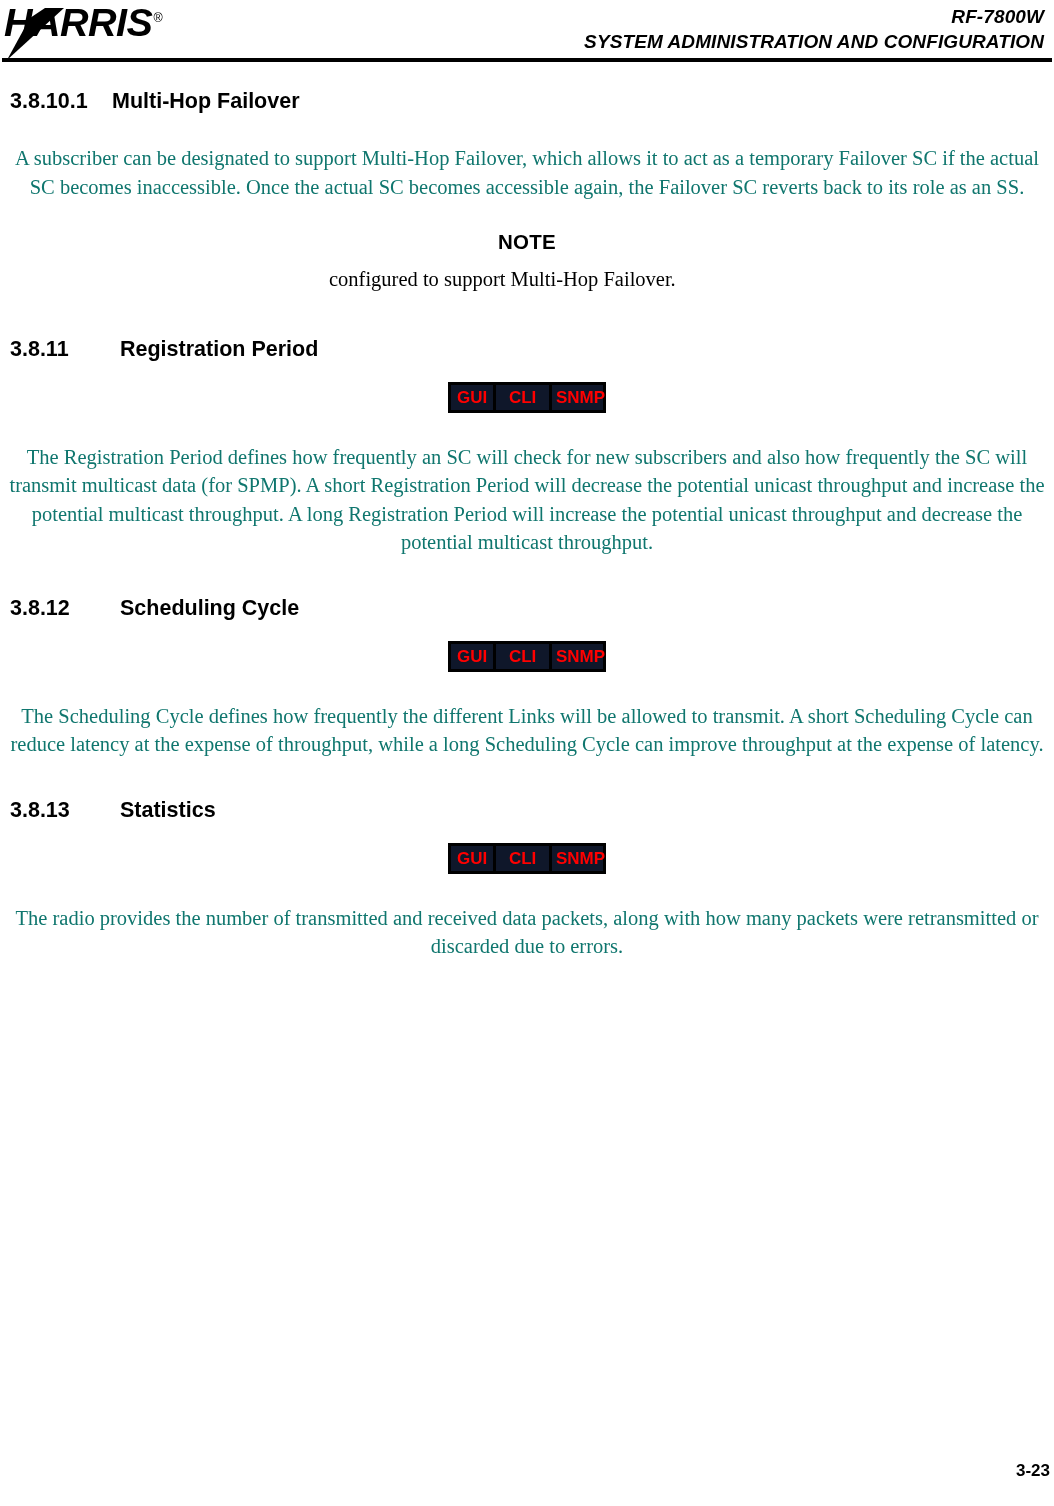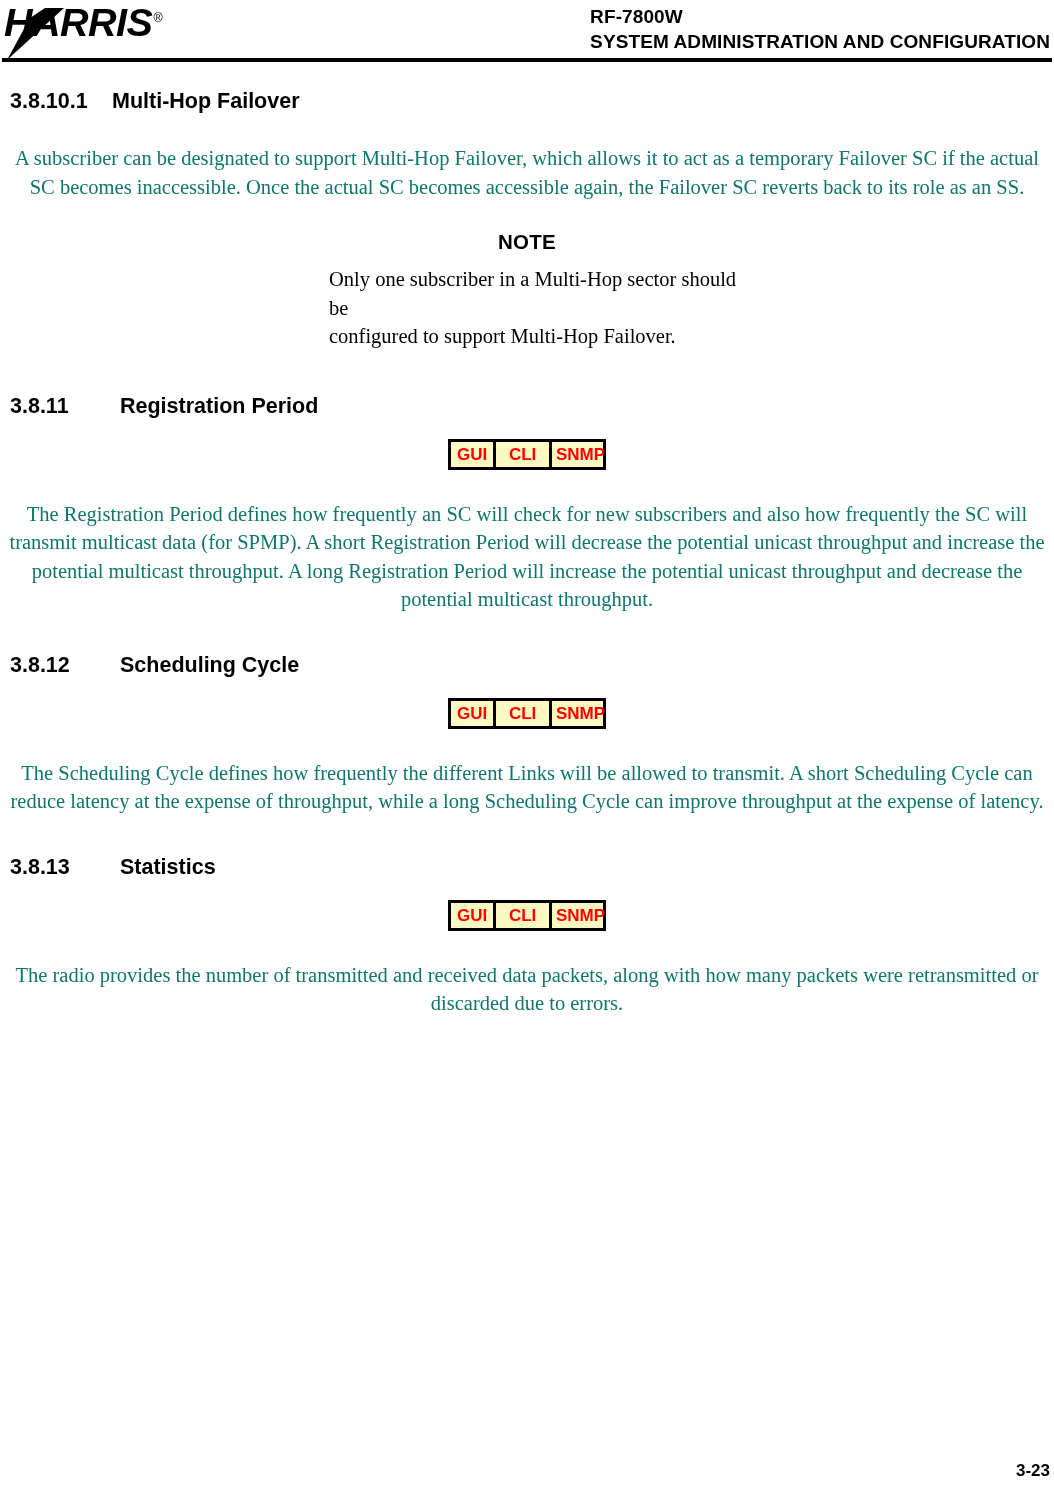--- a/index.html
+++ b/index.html
@@ -65,27 +65,29 @@
     position: absolute;
     left: 2px;
     top: 8px;
     width: 62px;
     height: 52px;
     pointer-events: none;
   }
 
   .header-titles {
     position: absolute;
-    right: 2px;
+    right: 8px;
     top: 4px;
+    text-align: right;
     font-family: "Liberation Sans", "DejaVu Sans", sans-serif;
     font-weight: bold;
     font-size: 19px;
     line-height: 25px;
     letter-spacing: 0.1px;
+    font-style: italic;
   }
 
   .header-rule {
     position: absolute;
     left: 0;
     right: 0;
     top: 58px;
     height: 4px;
     background: #000000;
   }
@@ -150,21 +152,21 @@
     box-sizing: border-box;
   }
 
   
   .iface-badge {
     display: flex;
     width: 158px;
     margin: 0 auto;
     border: 3px solid #000000;
     box-sizing: border-box;
-    background: #fef9c3;
+    background: #0f172a;
     height: 31px;
   }
   .iface-cell {
     font-family: "Liberation Sans", "DejaVu Sans", sans-serif;
     font-weight: bold;
     font-size: 17px;
     line-height: 25px;
     text-align: center;
     color: #ff0000;
     box-sizing: border-box;
@@ -228,21 +230,20 @@
 
     <div class="sp-22"></div>
 
     <p class="body-text">A subscriber can be designated to support Multi-Hop Failover, which allows it to act as a temporary Failover SC if the actual SC becomes inaccessible. Once the actual SC becomes accessible again, the Failover SC reverts back to its role as an SS.</p>
 
     <div class="sp-28"></div>
 
     <div class="note-block">
       <div class="note-title">NOTE</div>
       <div class="note-body">
-        <div>Only one subscriber in a Multi-Hop sector should be</div>
         <div>configured to support Multi-Hop Failover.</div>
       </div>
     </div>
 
     <div class="sp-34"></div>
 
     <h2 class="section-heading">
       <span class="sect-num wide">3.8.11</span>
       <span>Registration Period</span>
     </h2>

